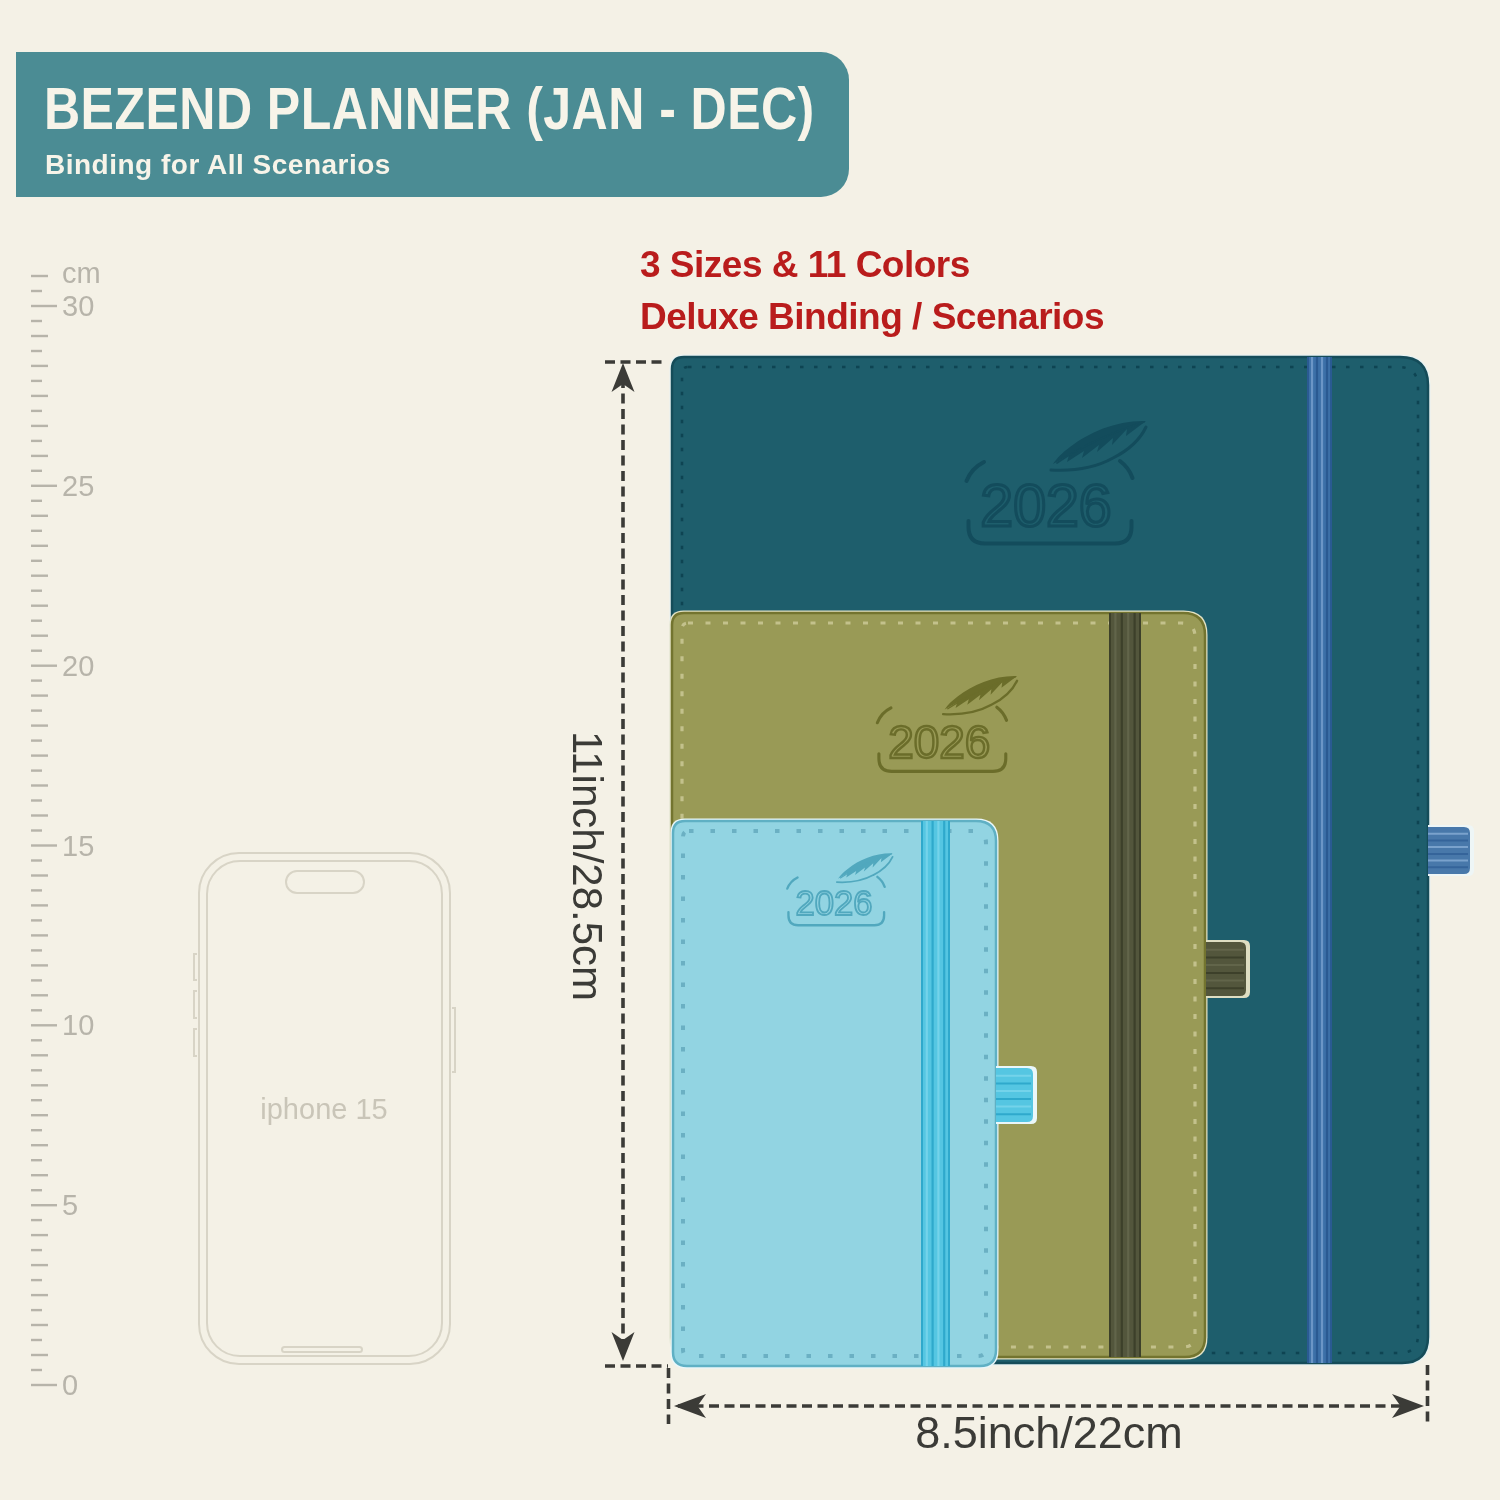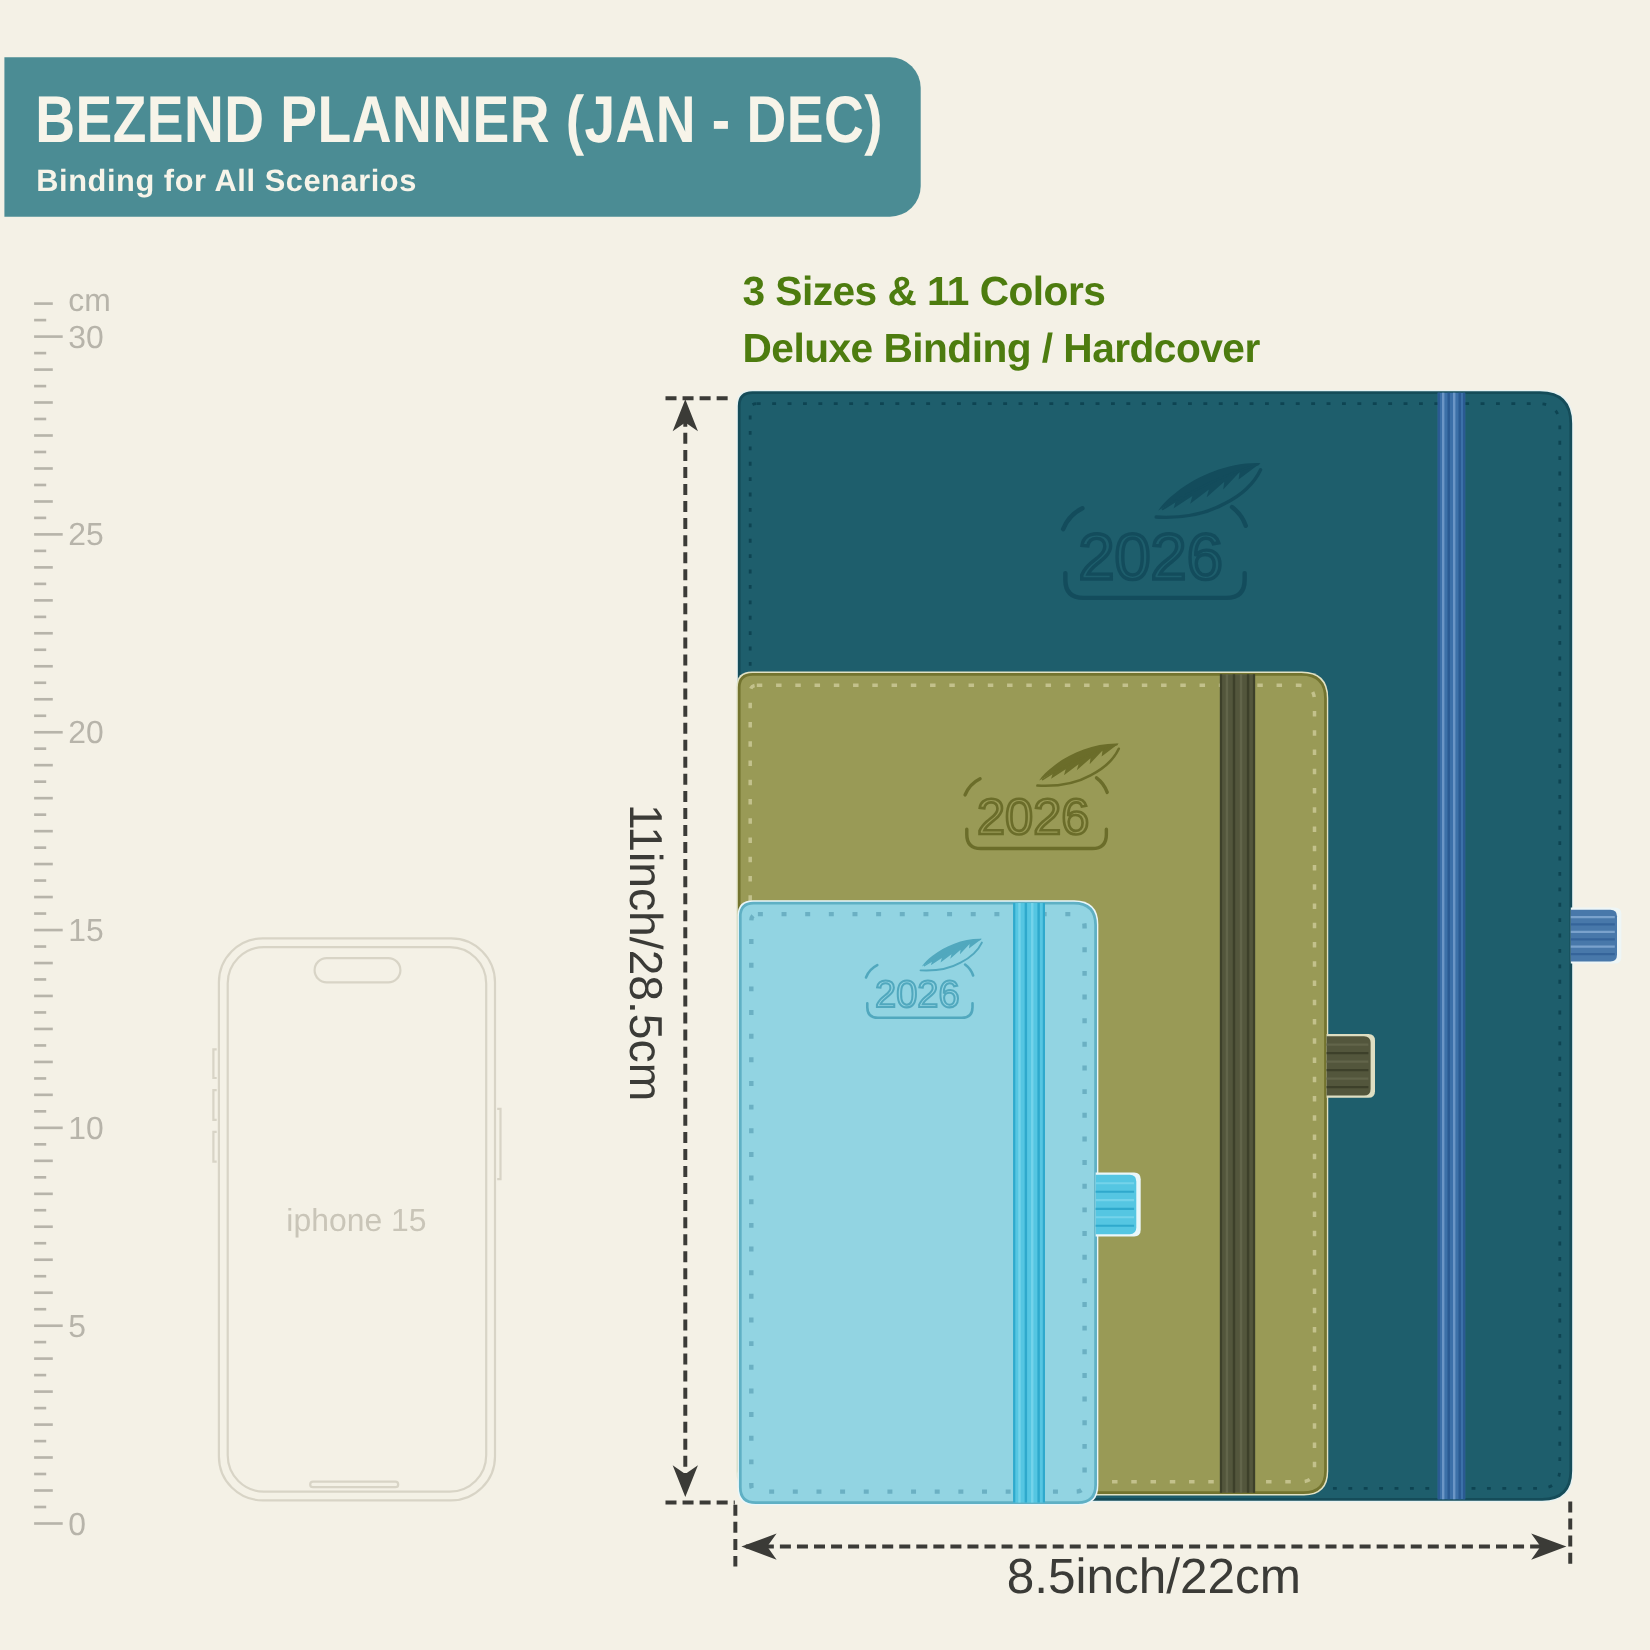--- a/index.html
+++ b/index.html
@@ -1,34 +1,34 @@
 <!DOCTYPE html>
 <html><head><meta charset="utf-8">
 <style>
  html,body { margin:0; padding:0; }
  body { width:1500px; height:1500px; background:#f4f1e6; position:relative; overflow:hidden;
         font-family:"Liberation Sans", sans-serif; }
- .banner { position:absolute; left:4px; top:52px; width:833px; height:145px; background:#4b8c94;
+ .banner { position:absolute; left:16px; top:52px; width:833px; height:145px; background:#4b8c94;
            border-radius:0 28px 28px 0; }
  .banner .t1 { position:absolute; left:28px; top:27px; font-size:60px; font-weight:bold;
                color:#f7f4e9; letter-spacing:0.5px; white-space:nowrap; line-height:1;
                transform:scaleX(0.835); transform-origin:left top; }
  .banner .t2 { position:absolute; left:29px; top:99px; font-size:28px; font-weight:bold;
                color:#f7f4e9; letter-spacing:0.5px; white-space:nowrap; line-height:1; }
- .lbl { position:absolute; left:675px; font-size:37px; font-weight:bold; color:#4d7c0f;
+ .lbl { position:absolute; left:640px; font-size:37px; font-weight:bold; color:#b91c1c;
         letter-spacing:-0.5px; white-space:nowrap; line-height:1; }
  svg.main { position:absolute; left:0; top:0; font-family:"Liberation Sans", sans-serif; }
 </style></head>
 <body>
 <div class="banner">
     <div class="t1">BEZEND PLANNER (JAN - DEC)</div>
     <div class="t2">Binding for All Scenarios</div>
   </div>
 <div class="lbl" style="top:246px">3 Sizes &amp; 11 Colors</div>
-<div class="lbl" style="top:298px">Deluxe Binding / Hardcover</div>
+<div class="lbl" style="top:298px">Deluxe Binding / Scenarios</div>
 <svg class="main" width="1500" height="1500" viewBox="0 0 1500 1500">
 <defs>
 <g id="logo" fill="none" stroke-linecap="round">
  <text x="1046" y="526" text-anchor="middle" font-size="59" stroke-width="3.1">2026</text>
  <path d="M984 462 A 36 36 0 0 0 966.5 481" stroke-width="4"></path>
  <path d="M1120 461 A 36 36 0 0 1 1132.5 478" stroke-width="4"></path>
  <path d="M968.5 521 L968.5 527 Q968.5 543.5 985 543.5 L1115 543.5 Q1131.5 543.5 1131.5 527 L1131.5 521" stroke-width="4"></path>
  <path d="M1051 470 Q1088 472 1113 458 Q1137 446 1146 427" stroke-width="3"></path>
  <path d="M1146 421 C1118 420 1089 432 1070 447 C1062 453 1057 458 1053 464 L1069 455 L1067 462 L1084 451 L1082 458 L1099 445 L1097 452 L1113 438 L1112 445 L1127 429 L1126 436 L1146 421 Z" fill="currentColor" stroke="none"></path>
  <path d="M1057 463 Q1094 438 1144 422" stroke-width="1.8"></path>

